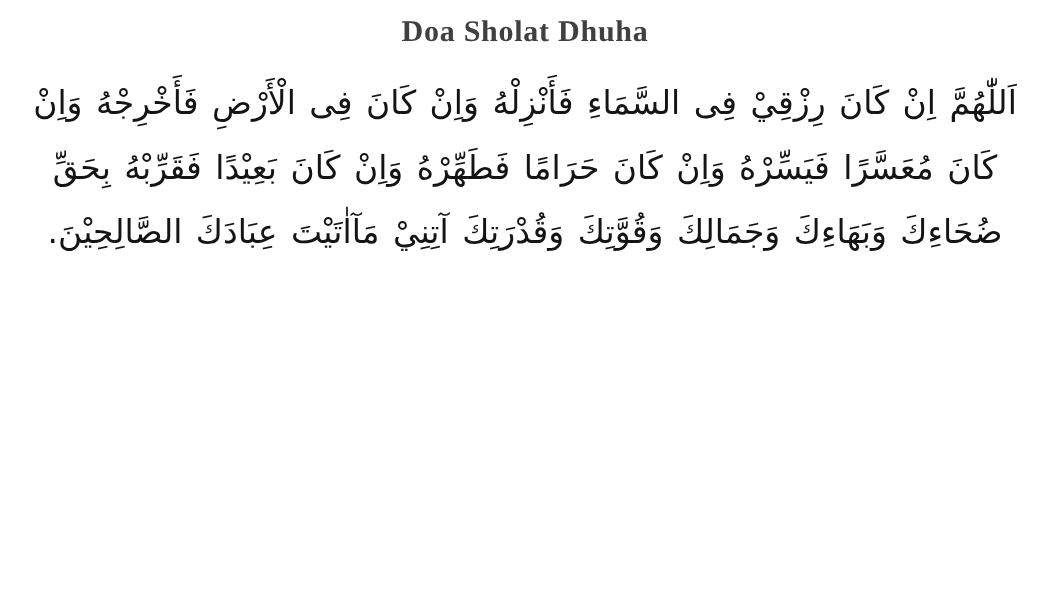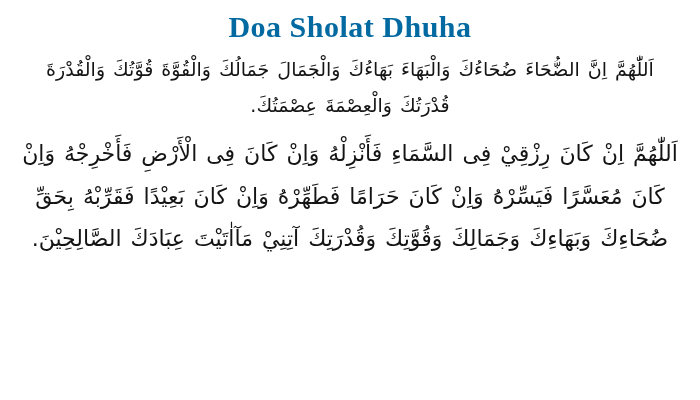--- a/index.html
+++ b/index.html
@@ -18,24 +18,24 @@
     width: 700px;
     height: 400px;
     background: #ffffff;
     box-sizing: border-box;
     padding: 6px 14px 10px 14px;
     display: flex;
     flex-direction: column;
   }
   .doc-title {
     text-align: center;
-    color: #0369a1;
+    color: #404040;
     font-family: "Liberation Serif", serif;
     font-weight: bold;
-    font-size: 30px;
+    font-size: 20px;
     letter-spacing: 0.5px;
     line-height: 1.15;
     margin: 4px 0 6px 0;
     white-space: nowrap;
   }
   .arabic-body {
     direction: rtl;
     unicode-bidi: bidi-override;
     text-align: center;
     color: #141414;
@@ -60,17 +60,16 @@
   }
 </style>
 </head>
 <body>
 
 <div class="page">
 
   <h1 class="doc-title">Doa Sholat Dhuha</h1>
 
   <div class="arabic-body">
-    <p class="arabic-para p1">اَللّٰهُمَّ اِنَّ الضُّحَاءَ ضُحَاءُكَ وَالْبَهَاءَ بَهَاءُكَ وَالْجَمَالَ جَمَالُكَ وَالْقُوَّةَ قُوَّتُكَ وَالْقُدْرَةَ قُدْرَتُكَ وَالْعِصْمَةَ عِصْمَتُكَ.</p>
     <p class="arabic-para p2">اَللّٰهُمَّ اِنْ كَانَ رِزْقِيْ فِى السَّمَاءِ فَأَنْزِلْهُ وَاِنْ كَانَ فِى الْأَرْضِ فَأَخْرِجْهُ وَاِنْ كَانَ مُعَسَّرًا فَيَسِّرْهُ وَاِنْ كَانَ حَرَامًا فَطَهِّرْهُ وَاِنْ كَانَ بَعِيْدًا فَقَرِّبْهُ بِحَقِّ ضُحَاءِكَ وَبَهَاءِكَ وَجَمَالِكَ وَقُوَّتِكَ وَقُدْرَتِكَ آتِنِيْ مَآاٰتَيْتَ عِبَادَكَ الصَّالِحِيْنَ.</p>
   </div>
 
 </div>
 
 </body></html>

